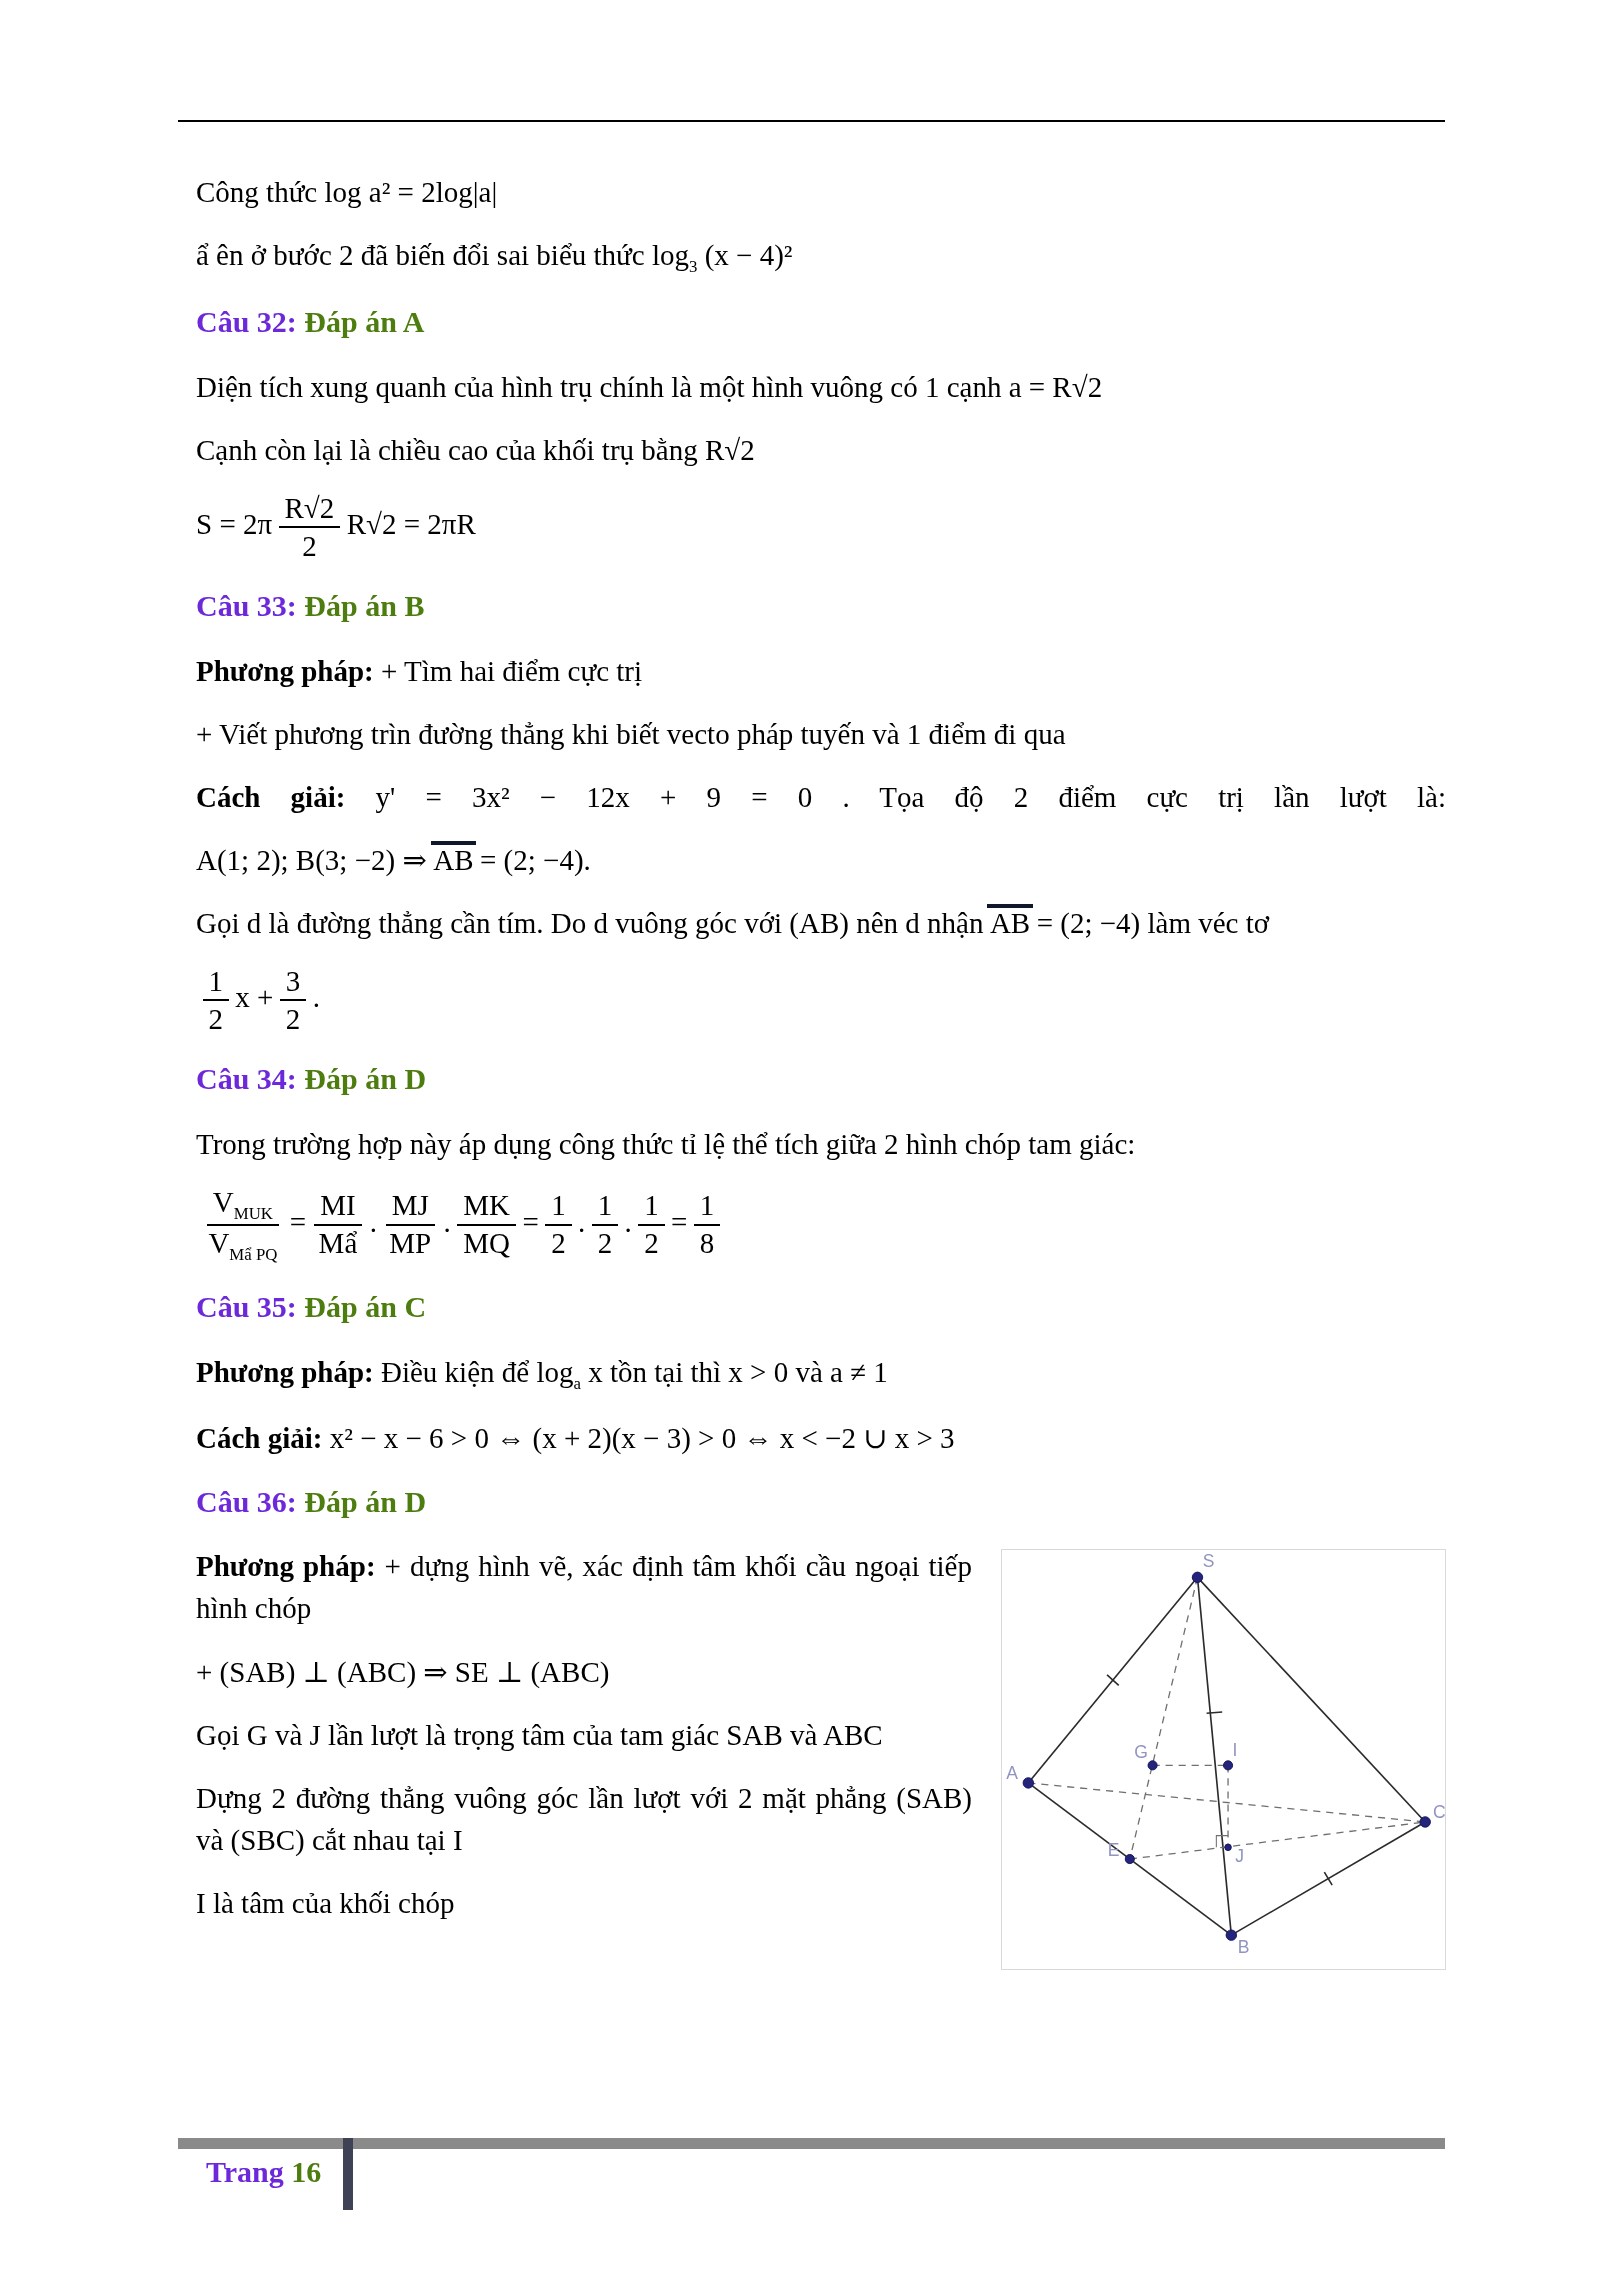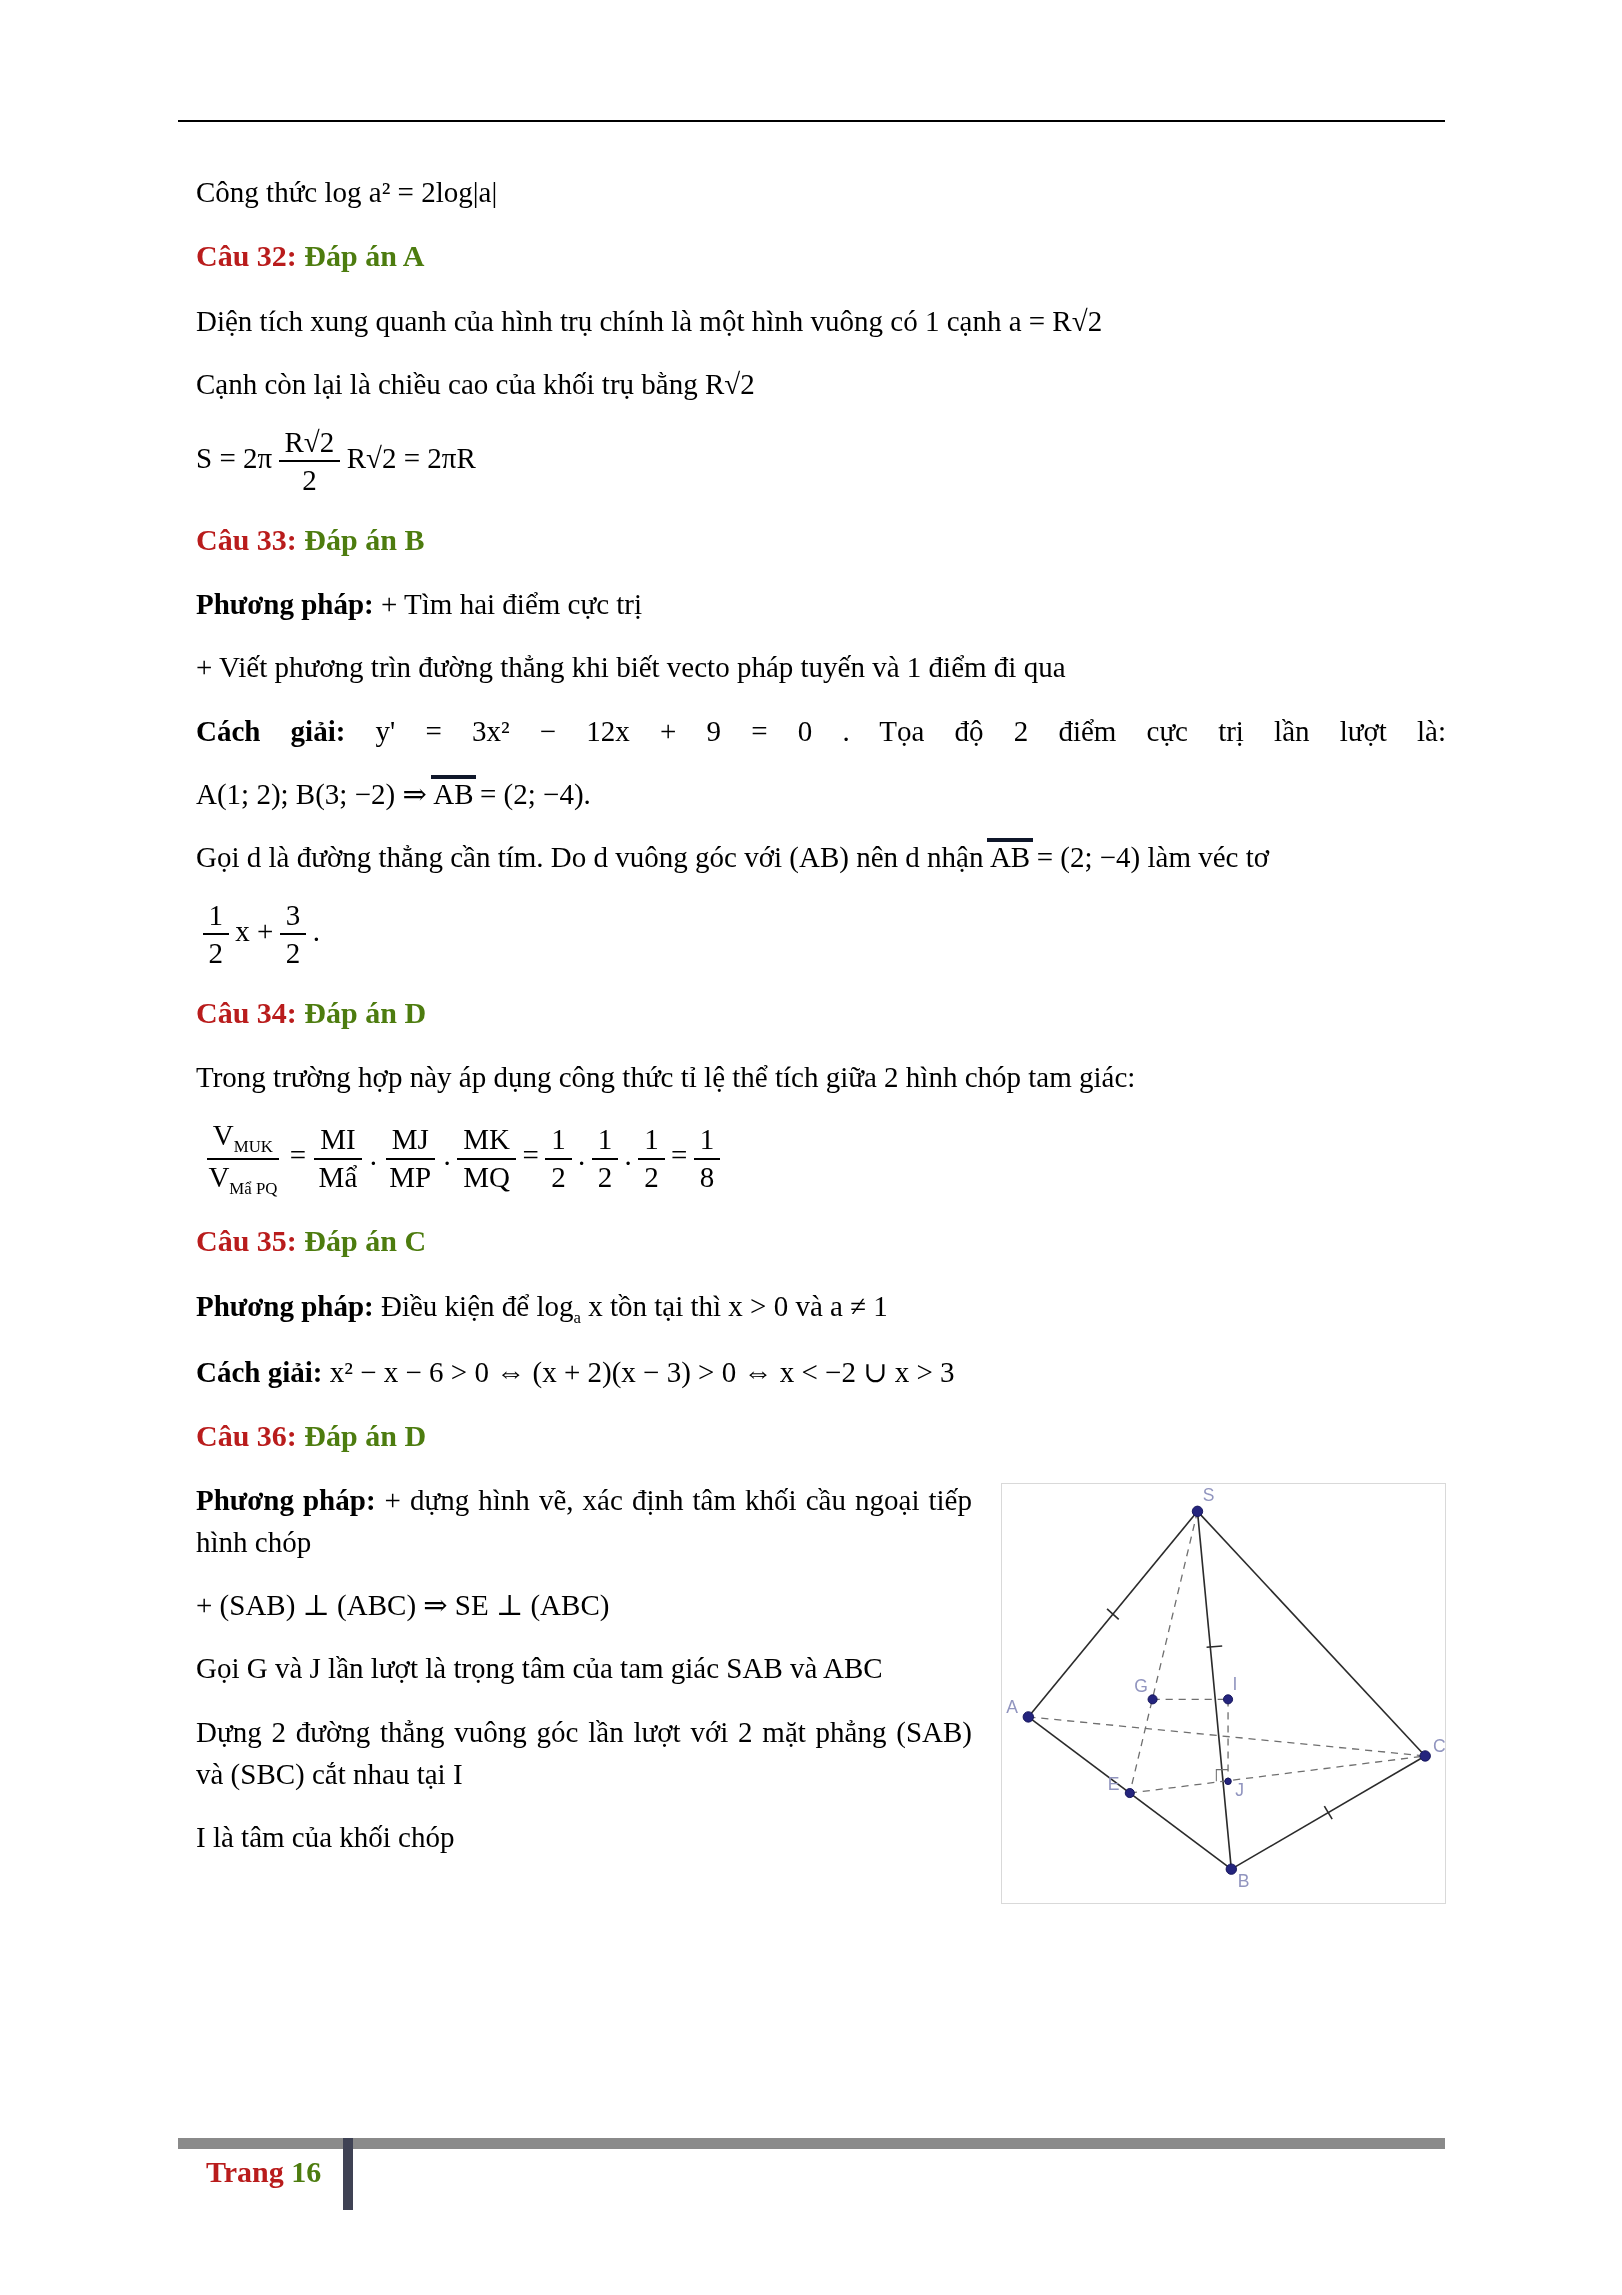--- a/index.html
+++ b/index.html
@@ -23,21 +23,21 @@
   .content {
     position: absolute;
     left: 196px;
     top: 171px;
     width: 1250px;
     font-size: 29px;
     line-height: 1.45;
   }
   p.line { margin: 0 0 21px 0; }
   .cau { font-weight: bold; font-size: 30px; margin: 10.5px 0 22px 0; }
-  .red  { color: #b91c1c; }
+  .red  { color: #6d28d9; }
   .blue { color: #4d7c0f; }
   b.lbl { font-weight: bold; }
   .m { white-space: nowrap; }
   .just { text-align: justify; text-align-last: justify; }
   .jst  { text-align: justify; }
   .frac {
     display: inline-flex;
     flex-direction: column;
     align-items: center;
     vertical-align: middle;
@@ -109,20 +109,24 @@
 
   <div class="top-rule"></div>
 
   <div class="content">
 
     <p class="line">
       <span>Công thức</span>
       <span class="m">log a² = 2log|a|</span>
     </p>
 
+    <p class="line">
+      <span>ẩ ên ở bước 2 đã biến đổi sai biểu thức</span>
+      <span class="m"><span>log</span><sub class="ms">3</sub> <span>(x − 4)²</span></span>
+    </p>
 
     <p class="cau">
       <span class="red">Câu 32:</span>
       <span class="blue">Đáp án A</span>
     </p>
 
     <p class="line">
       <span>Diện tích xung quanh của hình trụ chính là một hình vuông có 1 cạnh</span>
       <span class="m">a = R√2</span>
     </p>

